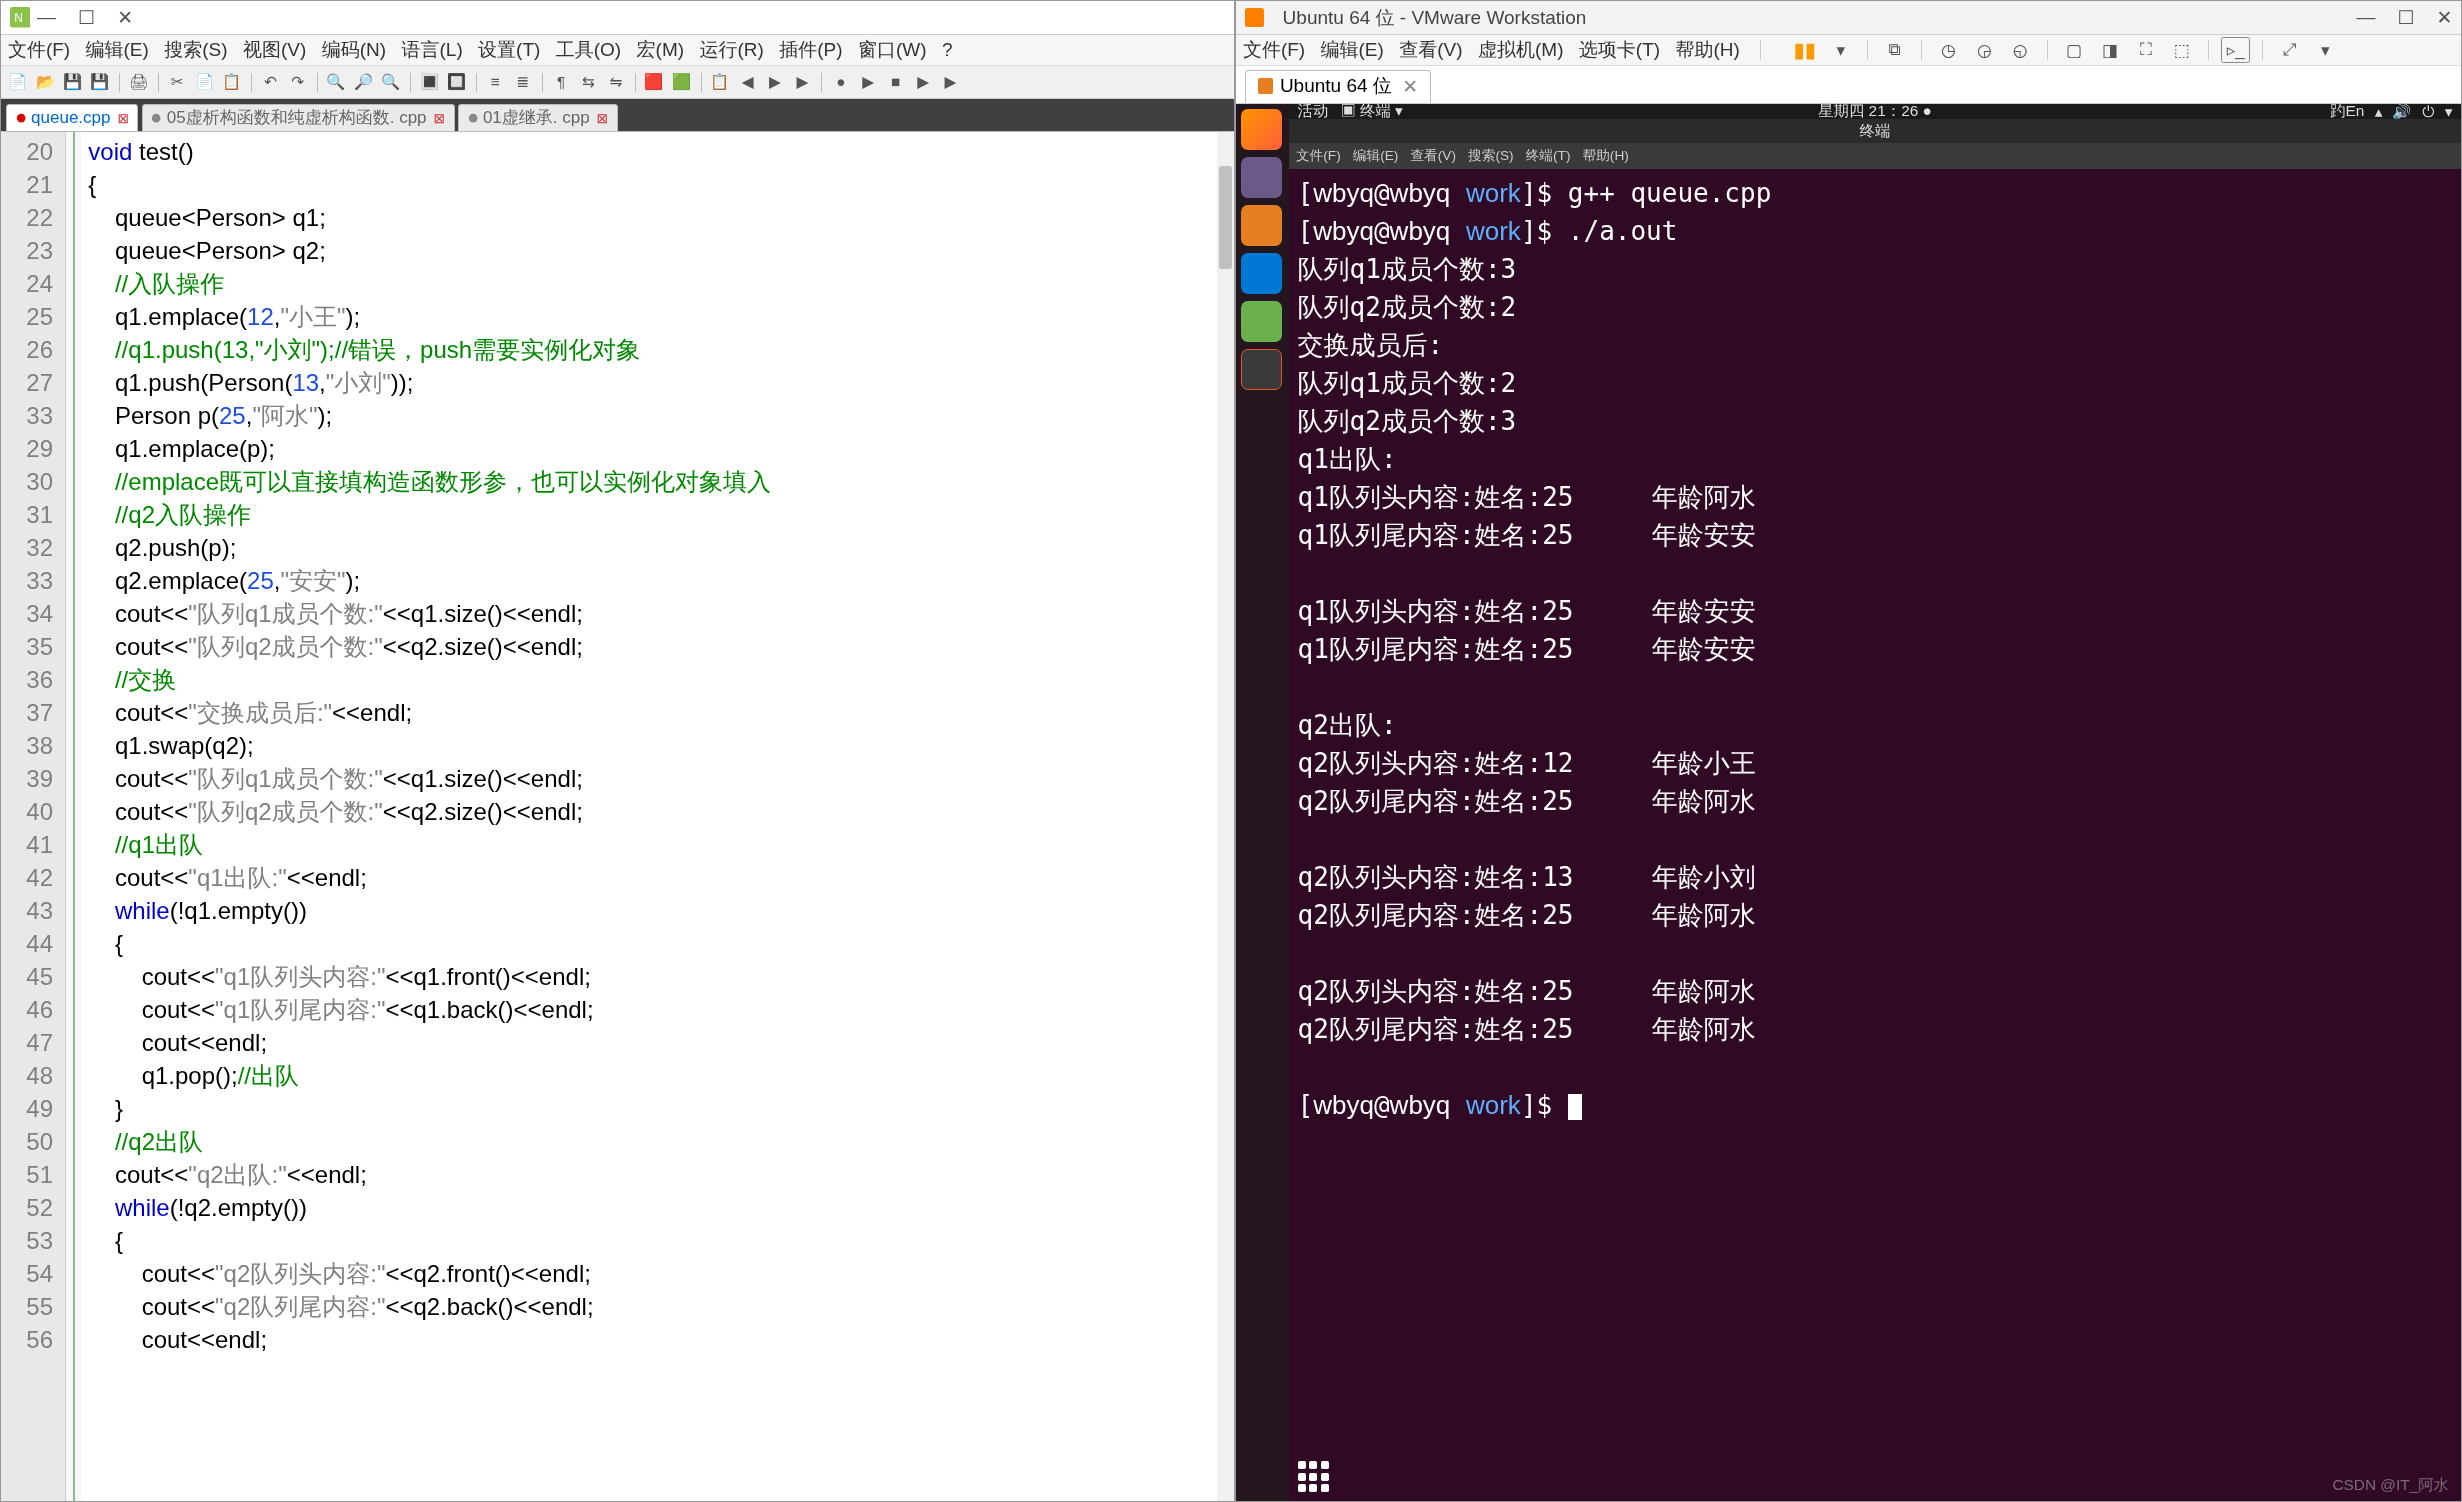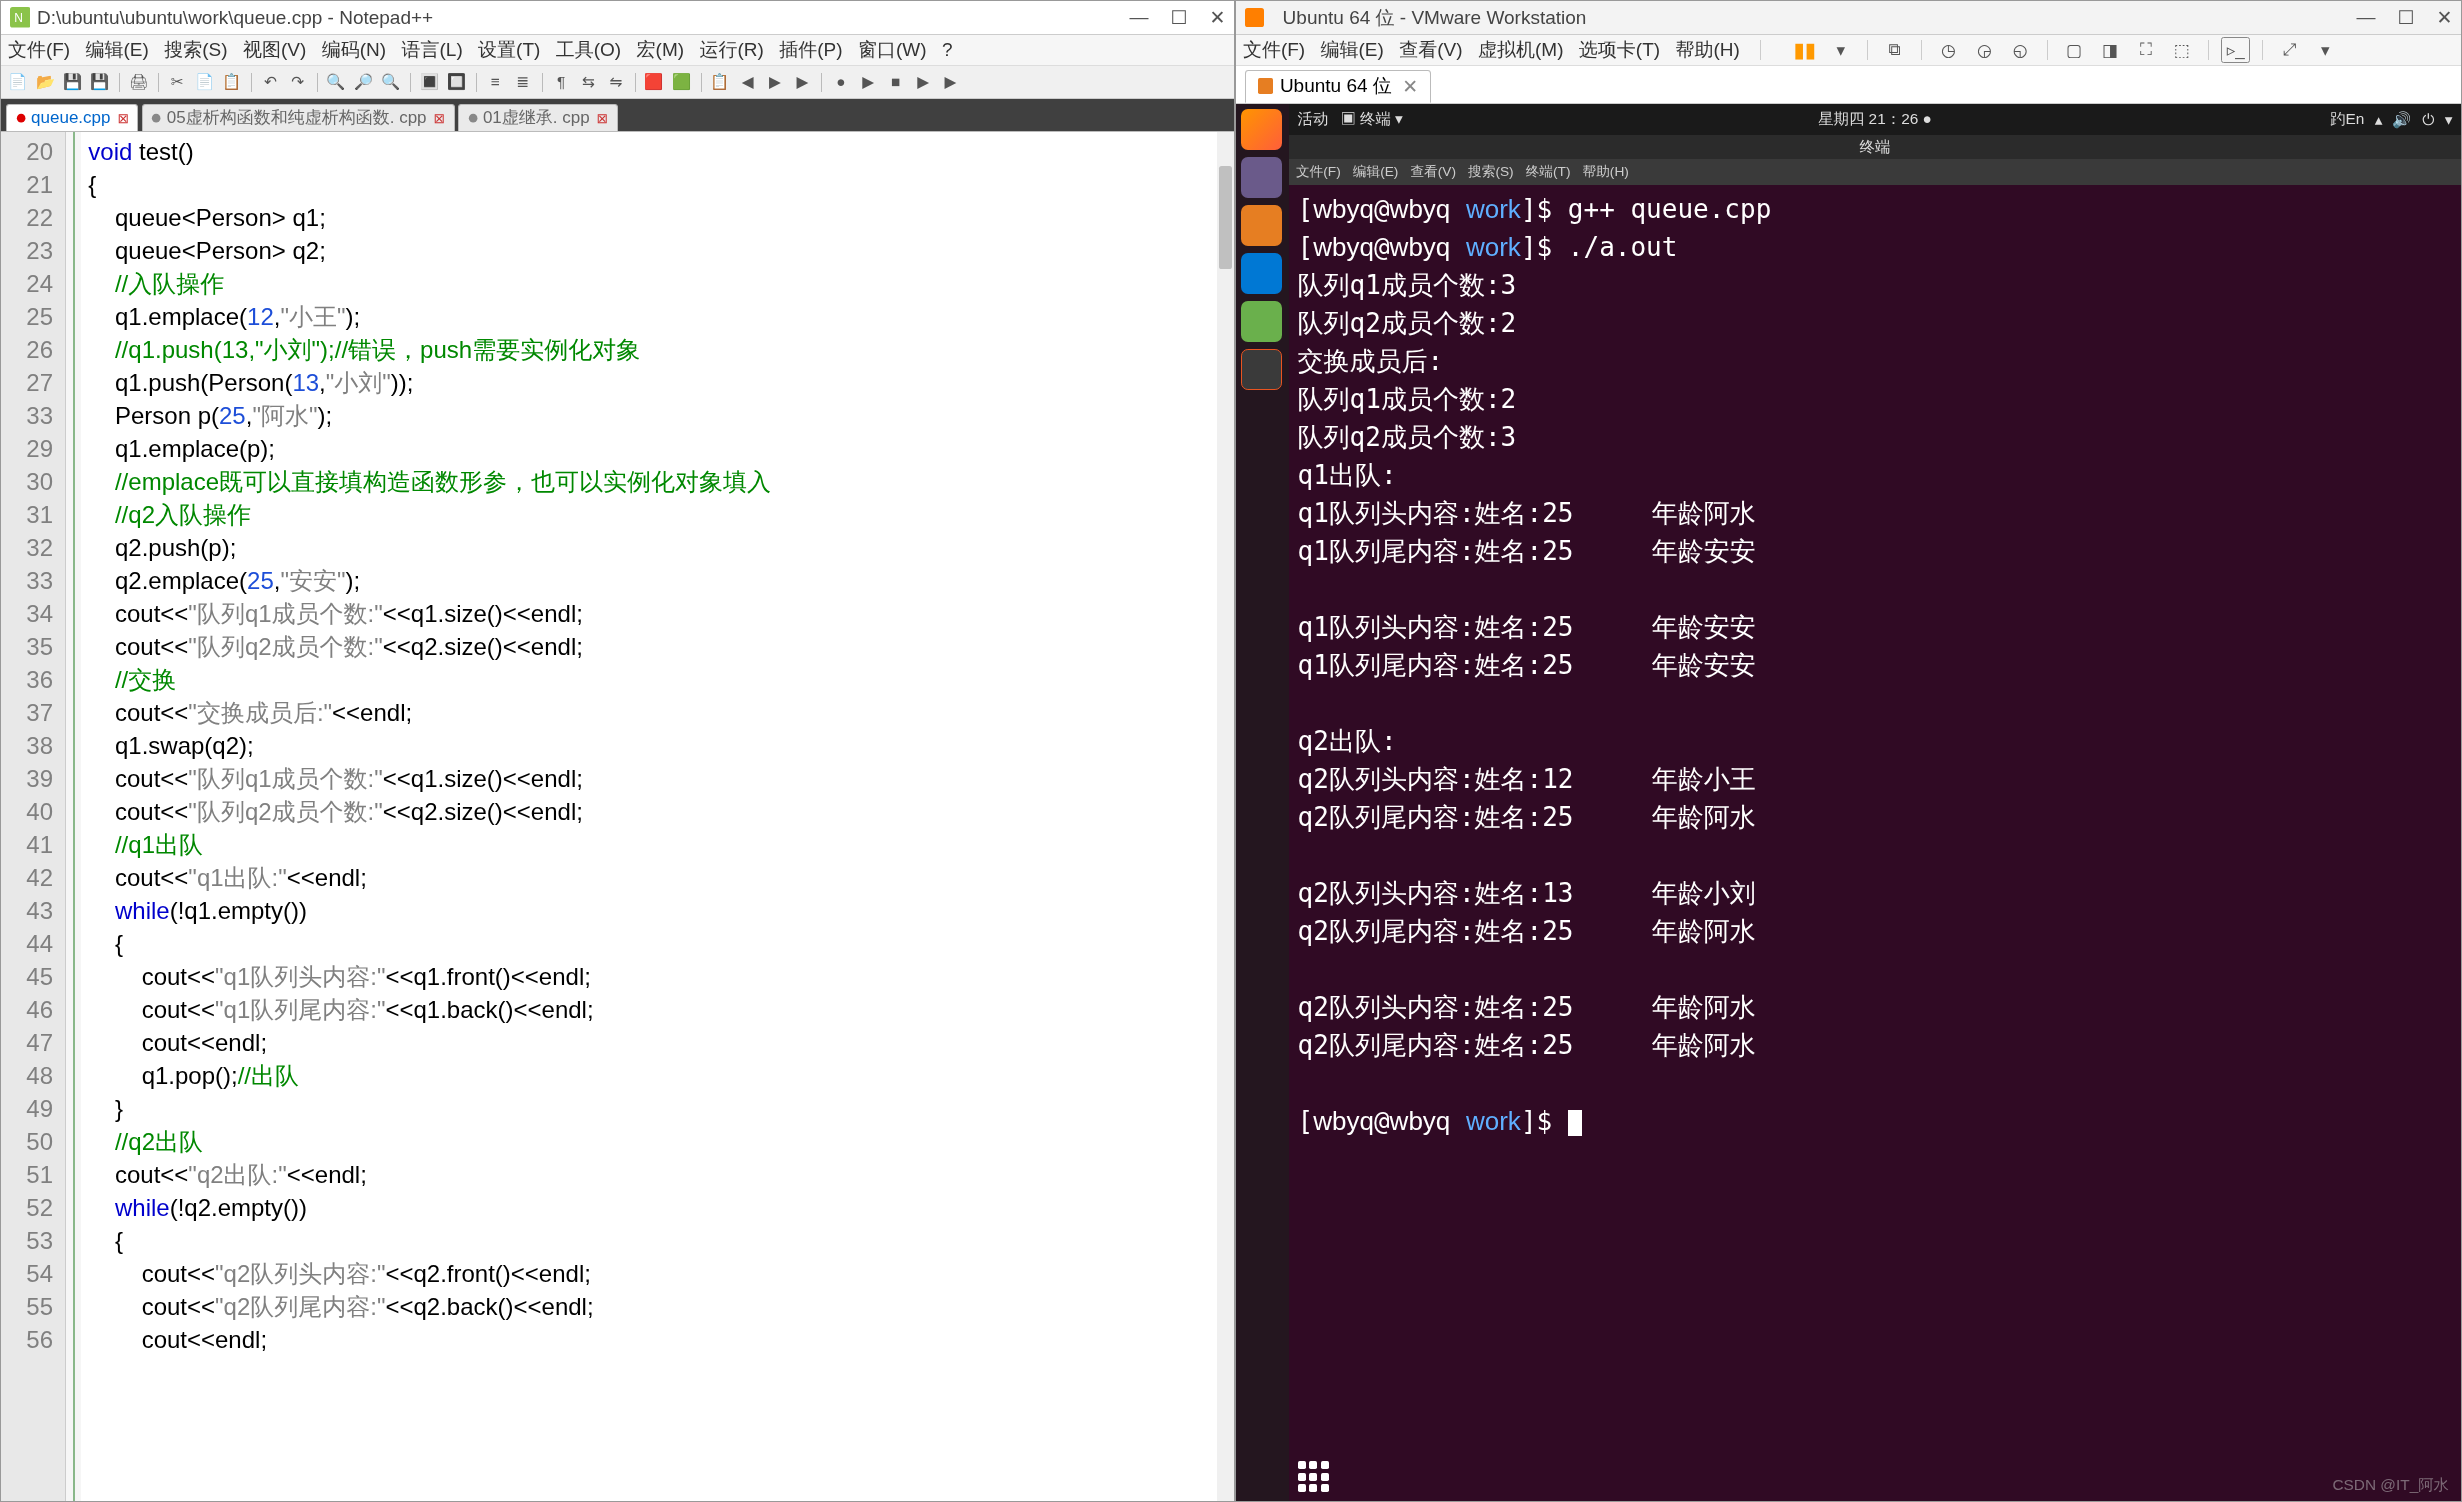--- a/index.html
+++ b/index.html
@@ -44,21 +44,21 @@
 .vmw-toolbar { display:flex; align-items:center; gap:6.9px; padding:0 8.6px; }
 .vmw-btn { width:29px; height:26px; display:flex; align-items:center; justify-content:center; font-size:17px; color:#555; cursor:pointer; border-radius:2.6px; }
 .vmw-btn.pause { color:#ff9900; font-size:20.6px; }
 .vmw-sep { width:0.9px; height:20.6px; background:#ccc; margin:0 5.1px; }
 
 .vmw-tabbar { height:38px; display:flex; align-items:center; padding:3.4px 8.6px 0; background:#fff; border-bottom:0.9px solid #ccc; }
 .vmw-tab { height:33px; display:flex; align-items:center; padding:0 12px; border:0.9px solid #bbb; border-bottom:0.9px solid #fff; background:#fff; border-radius:3.4px 3.4px 0 0; font-size:19px; }
 .vmw-tab .home-icon { width:15.4px; height:15.4px; margin-right:6.9px; background:#e67e22; border-radius:1.7px; }
 
 .vm-screen { flex:1; background:#2d0a22; display:flex; }
-.ubuntu-panel { height:31px; background:#1a1a1a; color:#ddd; display:flex; align-items:center; justify-content:space-between; padding:0 8.6px; font-size:15.4px; }
+.ubuntu-panel { height:15px; background:#1a1a1a; color:#ddd; display:flex; align-items:center; justify-content:space-between; padding:0 8.6px; font-size:15.4px; }
 .ubuntu-panel .left-sec { display:flex; gap:12px; }
 .ubuntu-panel .center { position:absolute; left:50%; transform:translateX(-50%); }
 .ubuntu-panel .right-sec { display:flex; gap:10.3px; align-items:center; }
 
 .ubuntu-dock { width:53px; background:rgba(30,30,30,0.6); display:flex; flex-direction:column; padding:5.1px; gap:6.9px; }
 .dock-icon { width:41px; height:41px; border-radius:6.9px; cursor:pointer; }
 .dock-ff { background:linear-gradient(135deg,#ff9500,#ff5e3a); }
 .dock-files { background:#6a5a8a; }
 .dock-sw { background:#e67e22; }
 .dock-code { background:#0078d4; }
@@ -83,21 +83,20 @@
 </style>
 </head>
 <body>
 
 <div class="pane left">
   <div class="titlebar">
     <svg class="icon" viewBox="0 0 24 24" style="font-size:22px">
         <rect width="24" height="24" fill="#8bc34a" rx="3"></rect>
         <text x="5" y="18" font-size="14" fill="#fff">N</text>
       </svg>
-    <span class="title">D:\ubuntu\ubuntu\work\queue.cpp - Notepad++</span>
     <div class="winbtns">
       <span>—</span>
       <span>☐</span>
       <span>✕</span>
     </div>
   </div>
   <div class="menubar" id="npp-menus">
       <span>文件(F)</span>
       <span>编辑(E)</span>
       <span>搜索(S)</span>

